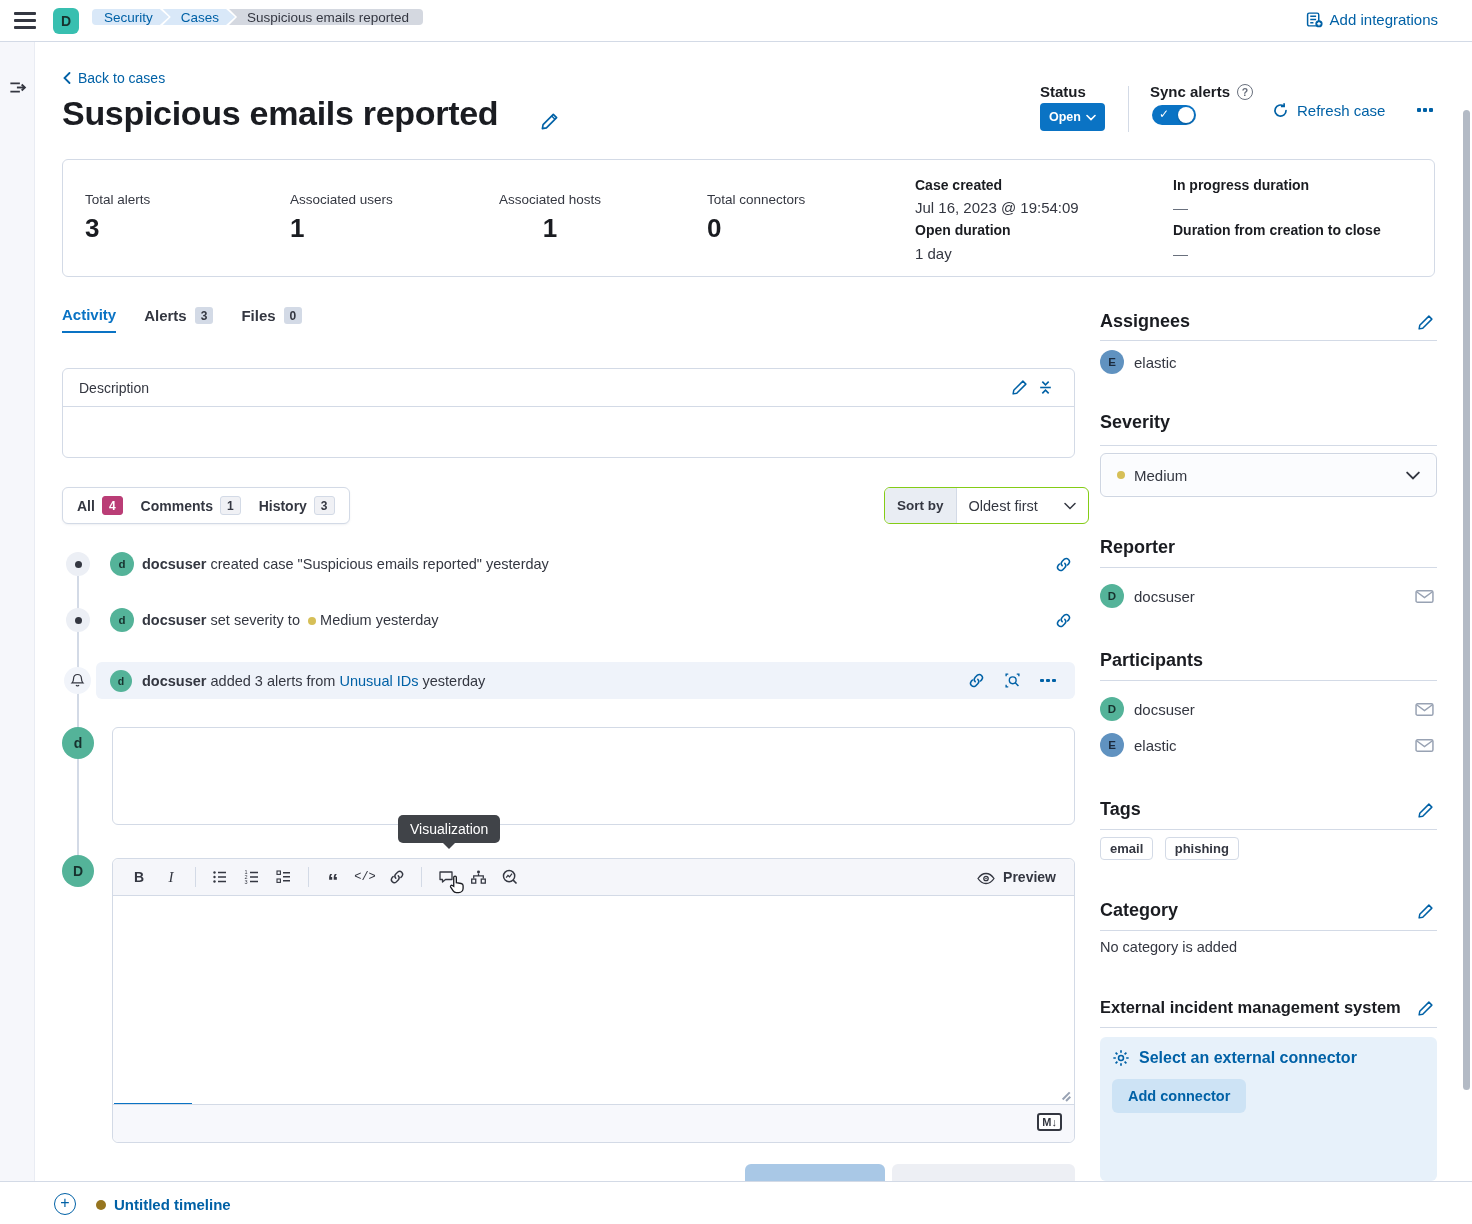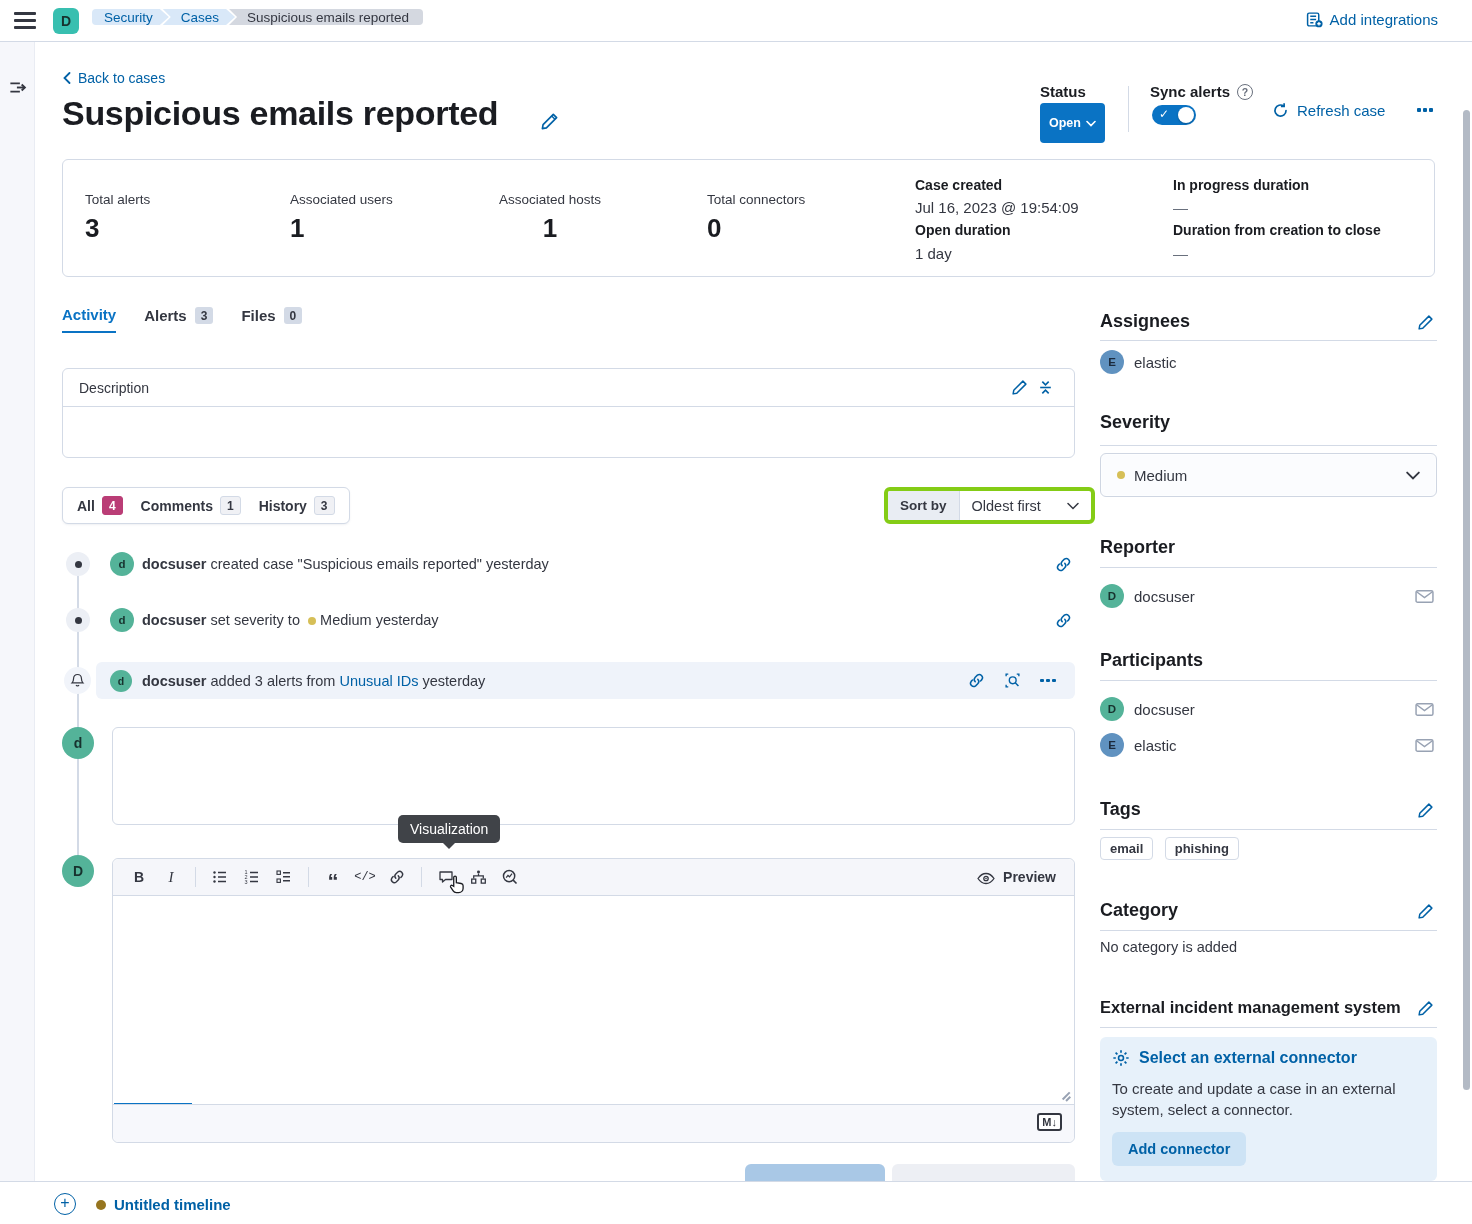--- a/index.html
+++ b/index.html
@@ -26,21 +26,21 @@
   
   .blue { color:#0061a6; }
   .b { font-weight:700; }
   .link { color:#0061a6; cursor:pointer; }
 
   
   .backlink { position:absolute; left:62px; top:70px; font-size:14px; font-weight:500; color:#0061a6; display:flex; align-items:center; gap:6px; cursor:pointer; }
   .case-title { position:absolute; left:62px; top:94px; font-size:34px; font-weight:700; color:#1a1c21; letter-spacing:-.3px; }
   .title-pencil { position:absolute; left:536px; top:108px; cursor:pointer; }
   .status-label { position:absolute; left:1040px; top:83px; font-size:15px; font-weight:700; color:#1a1c21; }
-  .status-btn { position:absolute; left:1040px; top:103px; height:40px; padding:0 9px; background:#0a73c4; color:#fff; border:none; border-radius:4px; font-size:12.5px; font-weight:600; display:flex; align-items:center; gap:5px; cursor:pointer; font-family:inherit; }
+  .status-btn { position:absolute; left:1040px; top:103px; height:28px; padding:0 9px; background:#0a73c4; color:#fff; border:none; border-radius:4px; font-size:12.5px; font-weight:600; display:flex; align-items:center; gap:5px; cursor:pointer; font-family:inherit; }
   .hdr-divider { position:absolute; left:1128px; top:86px; width:1px; height:46px; background:#d3dae6; }
   .sync-label { position:absolute; left:1150px; top:83px; font-size:15px; font-weight:700; color:#1a1c21; display:flex; align-items:center; gap:7px; }
   .qmark { width:16px; height:16px; border-radius:50%; border:1.4px solid #69707d; color:#69707d; font-size:10.5px; font-weight:700; display:inline-flex; align-items:center; justify-content:center; }
   .toggle { position:absolute; left:1152px; top:105px; width:44px; height:20px; border-radius:10px; background:#0a73c4; cursor:pointer; }
   .toggle .knob { position:absolute; right:2px; top:2px; width:16px; height:16px; border-radius:50%; background:#fff; box-shadow:0 1px 2px rgba(0,0,0,.25); }
   .toggle .chk { position:absolute; left:7px; top:1.5px; color:#fff; font-size:12px; }
   .refresh { position:absolute; left:1272px; top:102px; display:flex; align-items:center; gap:8px; color:#0061a6; font-size:15px; font-weight:500; cursor:pointer; }
   .dots3 { display:inline-flex; gap:2.5px; cursor:pointer; }
   .dots3 i { width:3.5px; height:3.5px; background:#0061a6; border-radius:1px; }
   .hdr-dots { position:absolute; left:1417px; top:108px; }
@@ -64,21 +64,21 @@
   .desc .hd { height:38px; border-bottom:1px solid #d3dae6; display:flex; align-items:center; padding:0 16px; font-size:14px; color:#343741; }
   .desc .hd .sp { flex:1; }
   .desc .bd { padding:12px 18px; font-size:15.5px; color:#343741; }
   .iconbtn { cursor:pointer; display:inline-flex; align-items:center; justify-content:center; width:26px; height:26px; }
 
   
   .filters { position:absolute; left:62px; top:487px; height:37px; border:1px solid #d3dae6; border-radius:6px; background:#fff; display:flex; align-items:center; padding:0 14px; gap:18px; box-shadow:0 1px 2px rgba(152,162,179,.15); }
   .fitem { display:flex; align-items:center; gap:7px; font-size:14px; font-weight:600; color:#343741; cursor:pointer; }
   .fbadge { border-radius:3px; font-size:12px; font-weight:600; padding:1.5px 6px; background:#f0f1f5; border:1px solid #d3dae6; color:#343741; }
   .fbadge.accent { background:#ba3d76; border-color:#ba3d76; color:#fff; }
-  .sortgrp { position:absolute; left:884px; top:487px; height:37px; display:flex; border:4px solid #84cc16; border-radius:6px; overflow:hidden; background:#fff; }
+  .sortgrp { position:absolute; left:884px; top:487px; height:37px; display:flex; border:1px solid #84cc16; border-radius:6px; overflow:hidden; background:#fff; }
   .sortgrp .pre { background:#e9edf3; border-right:1px solid #d3dae6; display:flex; align-items:center; padding:0 12px; font-size:13.5px; font-weight:600; }
   .sortgrp .sel { display:flex; align-items:center; gap:26px; padding:0 12px; font-size:14.5px; cursor:pointer; }
 
   
   .tline { position:absolute; left:77px; top:576px; width:1.5px; height:282px; background:#d3dae6; }
   .tl-dot { position:absolute; width:24px; height:24px; border-radius:50%; background:#eceff5; display:flex; align-items:center; justify-content:center; }
   .tl-dot i { width:7px; height:7px; background:#343741; border-radius:50%; }
   .avatar { border-radius:50%; display:flex; align-items:center; justify-content:center; font-weight:700; color:#17322e; }
   .av-g { background:#54b399; }
   .av-b { background:#6092c0; color:#1b2a3d; }
@@ -537,21 +537,20 @@
 <div class="ext-panel">
   <div class="ext-link">
     <svg width="18" height="18" viewBox="0 0 16 16">
         <circle cx="8" cy="8" r="2.2" fill="none" stroke="#0061a6" stroke-width="1.4"></circle>
         <g stroke="#0061a6" stroke-width="1.5">
           <path d="M8 1.2v2.2M8 12.6v2.2M1.2 8h2.2M12.6 8h2.2M3.2 3.2l1.6 1.6M11.2 11.2l1.6 1.6M12.8 3.2l-1.6 1.6M4.8 11.2l-1.6 1.6"></path>
         </g>
       </svg>
     <span>Select an external connector</span>
   </div>
-  <div class="ext-body">To create and update a case in an external system, select a connector.</div>
   <button class="addconn">Add connector</button>
 </div>
 
 <div class="bottombar">
   <div class="pluscirc">+</div>
   <div class="olive"></div>
   <div class="ut-label">Untitled timeline</div>
 </div>
 
 <div class="scroll-thumb"></div>

